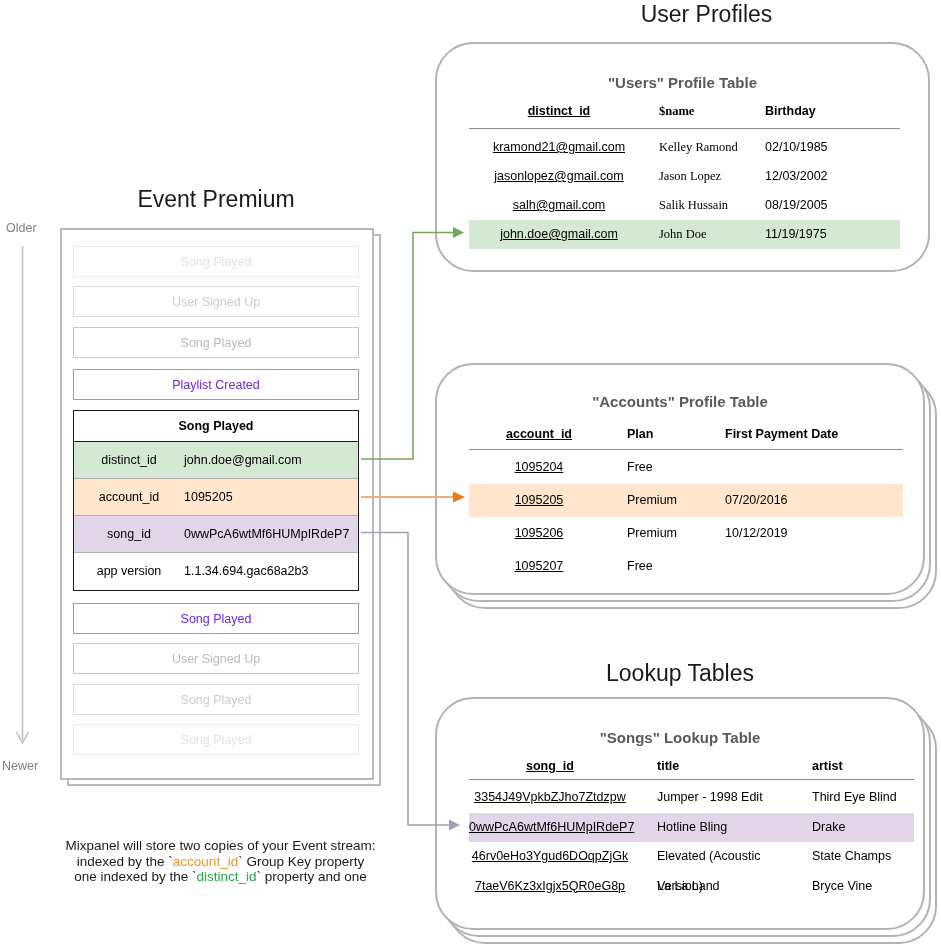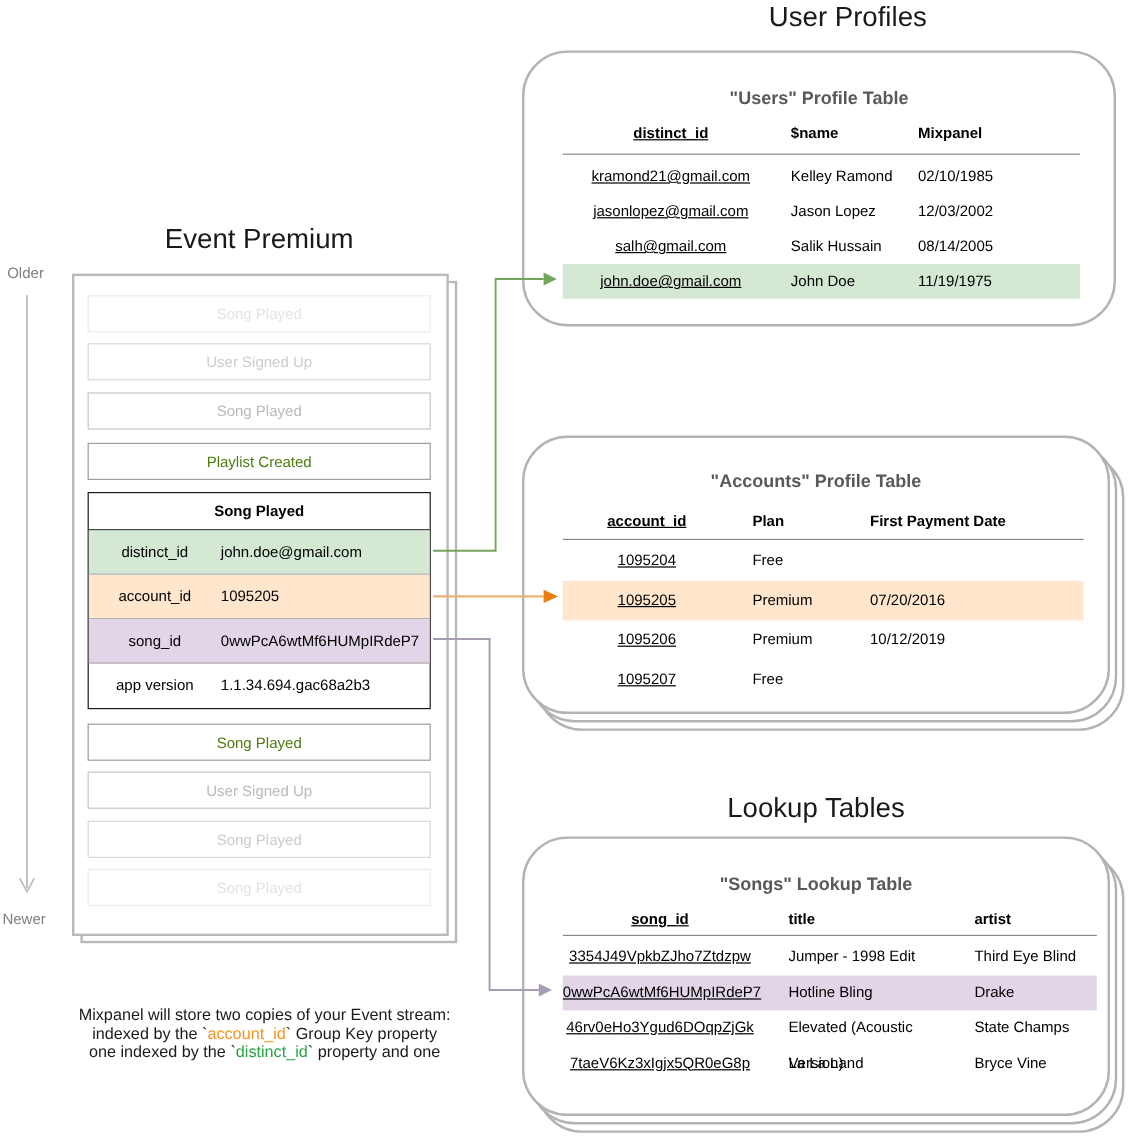--- a/index.html
+++ b/index.html
@@ -12,21 +12,21 @@
   
   .tl-label{position:absolute;font-size:12.5px;color:#7f7f7f;}
 
   
   .stream-box{position:absolute;background:#fff;border:2px solid #b9b9b9;}
   .event{position:absolute;left:73px;width:286px;height:31px;line-height:31px;
          text-align:center;font-size:12.5px;background:#fff;border:1.5px solid;box-sizing:border-box;}
   .f1{border-color:#ececec;color:#e3e3e3;}
   .f2{border-color:#d9d9d9;color:#cccccc;}
   .f3{border-color:#c6c6c6;color:#b9b9b9;}
-  .f4{border-color:#9d9d9d;color:#4d7c0f;}
+  .f4{border-color:#9d9d9d;color:#6d28d9;}
 
   .exp-card{position:absolute;left:73px;top:410px;width:286px;background:#fff;
             border:1.5px solid #1a1a1a;box-sizing:border-box;font-size:12.5px;}
   .exp-header{height:30px;line-height:30px;text-align:center;font-weight:bold;
               border-bottom:1.5px solid #1a1a1a;color:#000;}
   .exp-row{display:flex;height:37px;line-height:37px;border-bottom:1px solid #b0b0b0;box-sizing:border-box;}
   .exp-row:last-child{border-bottom:none;}
   .exp-key{width:110px;text-align:center;}
   .exp-val{flex:1;text-align:left;}
 
@@ -38,21 +38,21 @@
   .card, .card-shadow{position:absolute;background:#fff;border:2px solid #b3b3b3;border-radius:38px;box-sizing:border-box;}
   .card-title{position:absolute;left:0;width:100%;text-align:center;font-size:15px;font-weight:bold;color:#595959;}
   .thead,.tbody{position:absolute;}
   .thead{display:flex;font-size:12.5px;font-weight:bold;height:18px;line-height:18px;}
   .trow{display:flex;font-size:12.5px;}
   .rule{position:absolute;height:1px;background:#8a8a8a;}
   .idtext{text-decoration:underline;}
 
   
   .users-cols .c1{width:180px;text-align:center;}
-  .users-cols .c2{width:96px;padding-left:10px;}
+  .users-cols .c2{width:96px;padding-left:10px;font-family:Liberation Serif, serif;}
   .users-cols .c3{flex:1;padding-left:10px;}
   .users-geom{left:32px;width:431px;}
   .users-row{height:29px;line-height:29px;}
 
   
   .accounts-cols .c1{width:140px;text-align:center;}
   .accounts-cols .c2{width:80px;padding-left:18px;}
   .accounts-cols .c3{flex:1;padding-left:18px;}
   .accounts-geom{left:32px;width:434px;}
   .accounts-row{height:33px;line-height:33px;}
@@ -130,38 +130,38 @@
     <div><span>one indexed by the `</span><span class="code-green">distinct_id</span><span>` property and one</span></div>
   </div>
 
   <div class="section-title" style="left:459px;top:1px;width:495px;">User Profiles</div>
 
   <div class="card" style="left:435px;top:42px;width:495px;height:230px;">
     <div class="card-title" style="top:30px;">"Users" Profile Table</div>
     <div class="thead users-cols users-geom" style="top:58px;">
       <div class="c1 idtext">distinct_id</div>
       <div class="c2">$name</div>
-      <div class="c3">Mixpanel</div>
+      <div class="c3">Birthday</div>
     </div>
     <div class="rule users-geom" style="top:84px;"></div>
     <div class="tbody users-geom" style="top:89px;">
       <div class="trow users-cols users-row">
         <div class="c1 idtext">kramond21@gmail.com</div>
         <div class="c2">Kelley Ramond</div>
         <div class="c3">02/10/1985</div>
       </div>
       <div class="trow users-cols users-row">
         <div class="c1 idtext">jasonlopez@gmail.com</div>
         <div class="c2">Jason Lopez</div>
         <div class="c3">12/03/2002</div>
       </div>
       <div class="trow users-cols users-row">
         <div class="c1 idtext">salh@gmail.com</div>
         <div class="c2">Salik Hussain</div>
-        <div class="c3">08/14/2005</div>
+        <div class="c3">08/19/2005</div>
       </div>
       <div class="trow users-cols users-row hl-green">
         <div class="c1 idtext">john.doe@gmail.com</div>
         <div class="c2">John Doe</div>
         <div class="c3">11/19/1975</div>
       </div>
     </div>
   </div>
 
 

